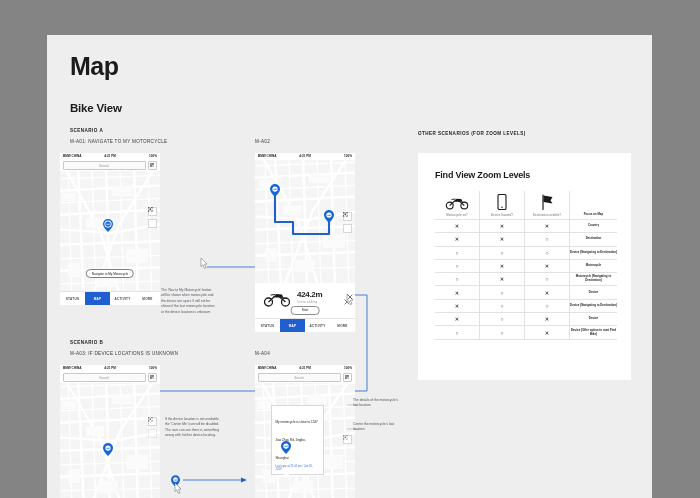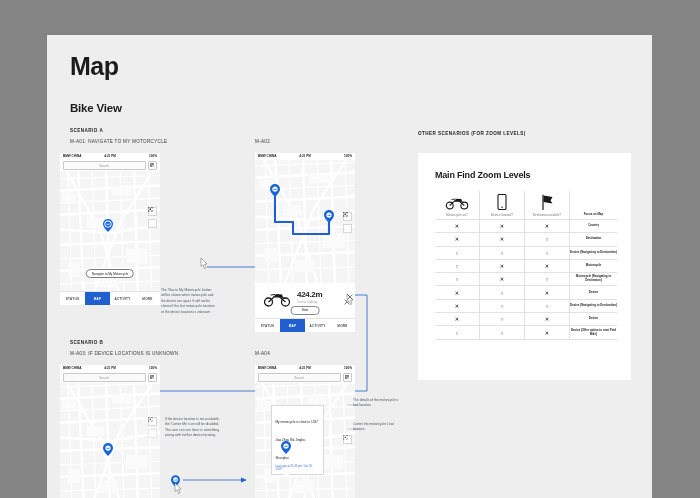--- a/index.html
+++ b/index.html
@@ -582,21 +582,21 @@
   <div class="conn" style="left:300px;top:392px;">
     <svg width="14" height="4">
           <line x1="0" y1="2" x2="12" y2="2" stroke="#b9b9b9" stroke-width="0.7"></line>
         </svg>
   </div>
   <div class="anno" style="left:306px;top:387px;width:50px;">Centre the motorcycle’s last location</div>
 
   <div class="other-lbl" style="left:371px;top:96px;">OTHER SCENARIOS (FOR ZOOM LEVELS)</div>
 
   <div class="tablecard" style="left:371px;top:118px;width:213px;height:227px;">
-    <div class="tbl-title">Main Find Zoom Levels</div>
+    <div class="tbl-title">Find View Zoom Levels</div>
     <table class="zl">
       <thead>
         <tr>
           <th class="ic-head colsep" style="width:44px;">
             <span class="icwrap">
               <svg viewBox="0 0 56 34" width="24" height="15">
                     <circle cx="11" cy="24" r="8" fill="none" stroke="#1b1b1b" stroke-width="2.6"></circle>
                     <circle cx="45" cy="24" r="8" fill="none" stroke="#1b1b1b" stroke-width="2.6"></circle>
                     <path d="M11 24 L22 14 L33 14 L45 24" stroke="#1b1b1b" stroke-width="2.4" fill="none" stroke-linejoin="round"></path>
                     <path d="M20 14 L27 8 L38 9 L40 14 Z" fill="#1b1b1b"></path>

